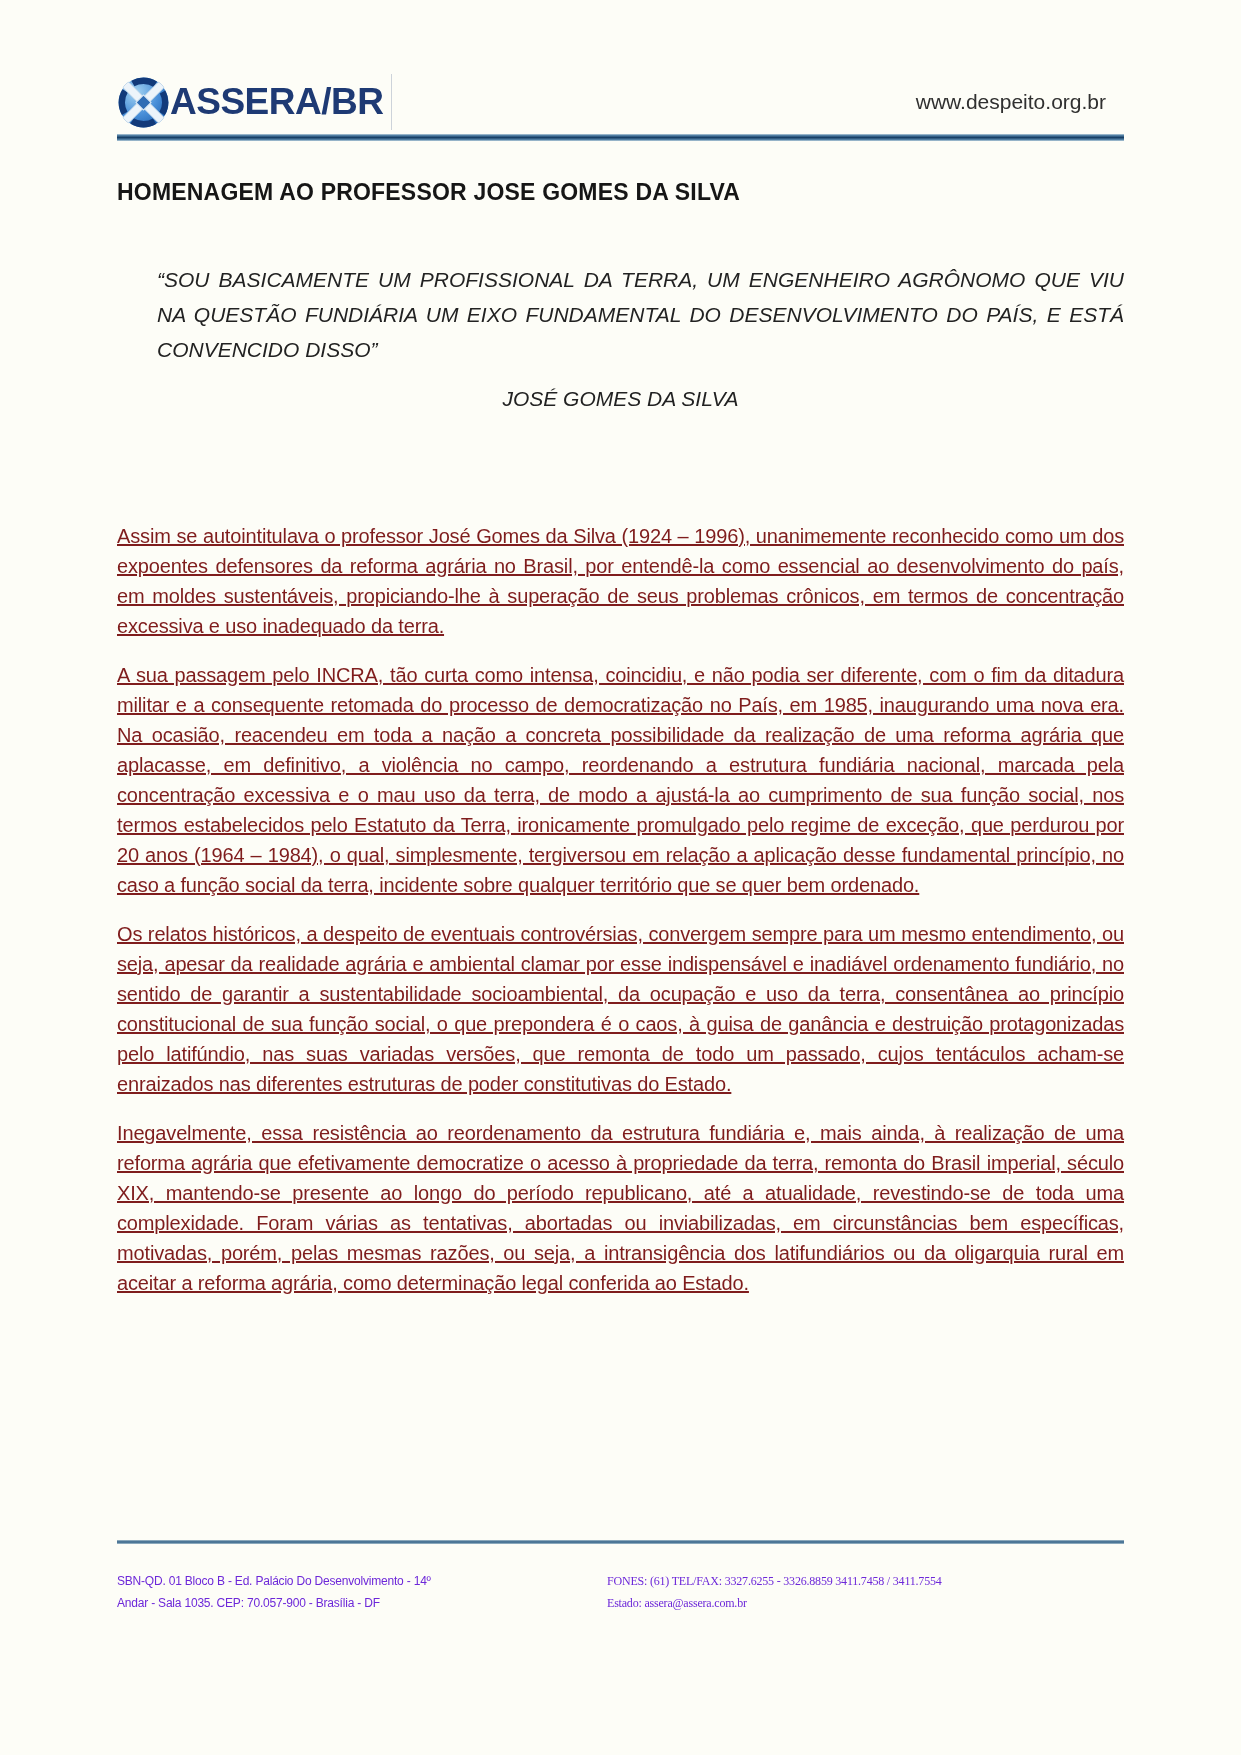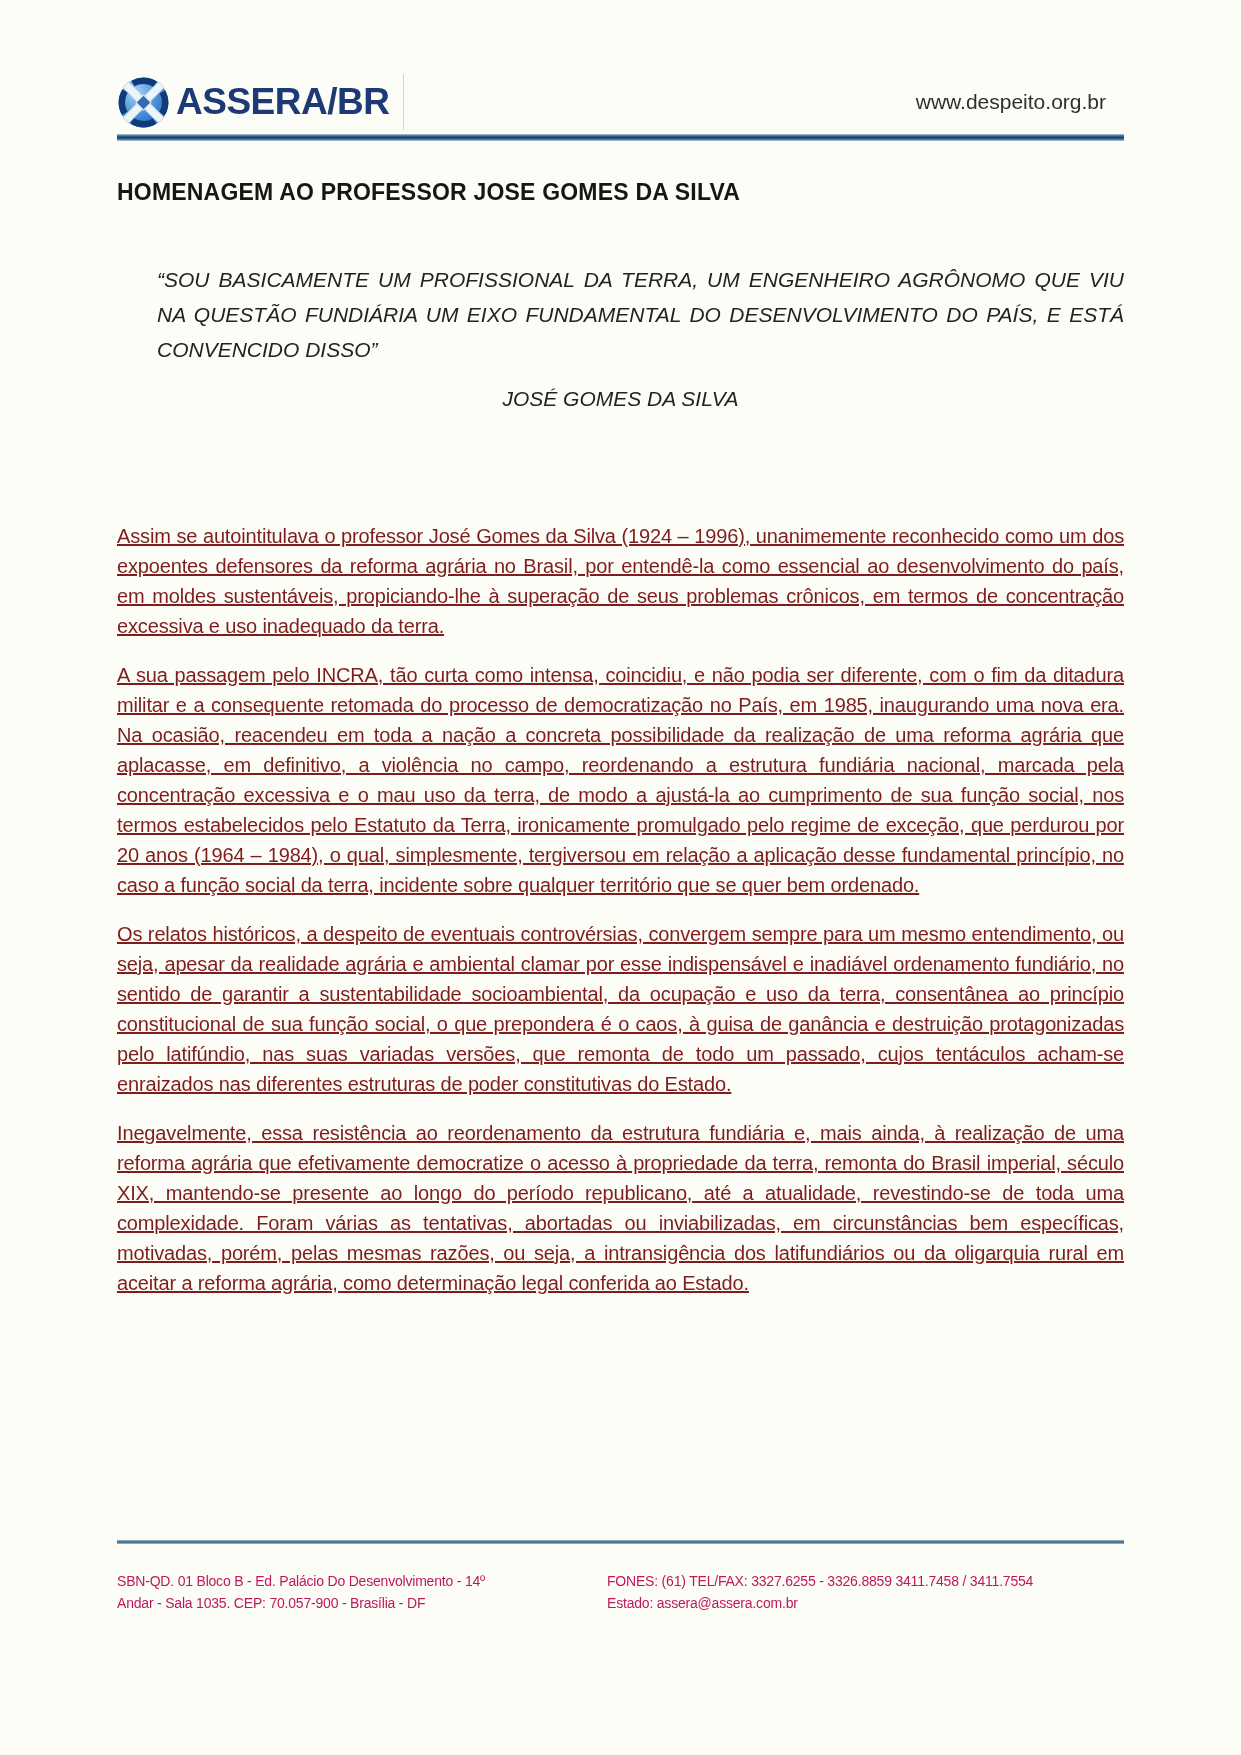--- a/index.html
+++ b/index.html
@@ -23,21 +23,20 @@
   
   .header {
     margin-top: 72px;
     height: 60px;
     display: flex;
     align-items: center;
   }
   .logo {
     display: flex;
     align-items: center;
-    gap: 6px;
   }
   .logo-icon-wrap { width: 53px; height: 53px; }
   .logo-text {
     font-size: 37px;
     font-weight: bold;
     color: #1e3a74;
     letter-spacing: -0.5px;
   }
   .logo-vline {
     width: 1px; height: 56px;
@@ -106,25 +105,25 @@
   }
   .footer-rule {
     height: 4px;
     background: linear-gradient(to bottom, #a9c0cd 0%, #2e5e85 50%, #a9c0cd 100%);
   }
   .footer-cols {
     margin-top: 26px;
     display: flex;
   }
   .footer-col-left { width: 490px; }
-  .footer-col-right { flex: 1; }
+  .footer-col-right { flex: 1; font-family: Liberation Serif, serif; }
   .footer-line {
-    font-size: 14px;
+    font-size: 12px;
     line-height: 22px;
-    color: #be185d;
+    color: #6d28d9;
     letter-spacing: -0.2px;
   }
 </style>
 </head>
 <body>
 
 <div class="page">
   <div class="content">
 
     <div class="header">

